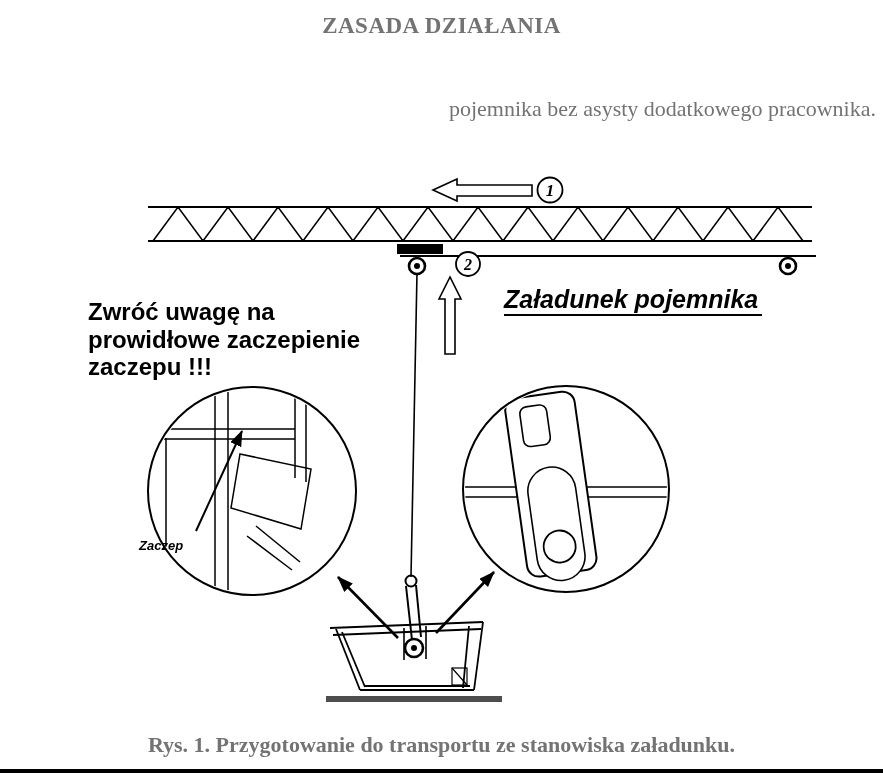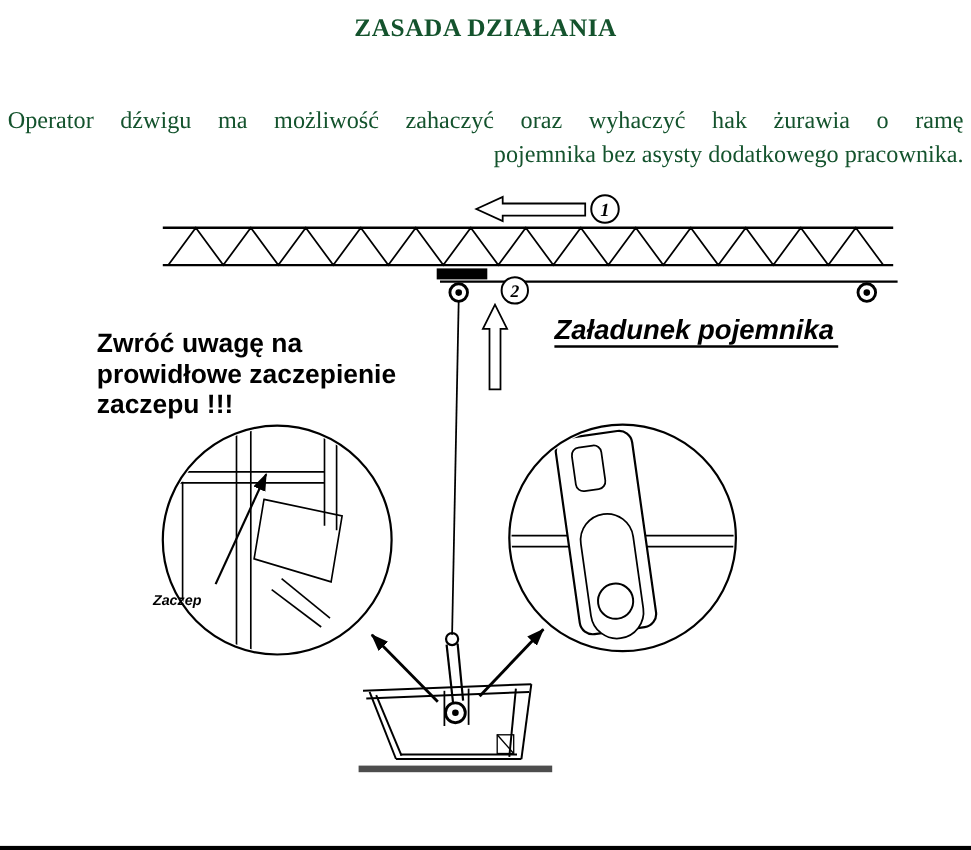--- a/index.html
+++ b/index.html
@@ -4,21 +4,21 @@
 <style>
   * { margin: 0; padding: 0; box-sizing: border-box; }
   html, body { background: #ffffff; }
   .page {
     position: relative;
     width: 883px;
     height: 773px;
     background: #ffffff;
     overflow: hidden;
     font-family: "Liberation Serif", serif;
-    color: #14532d;
+    color: #737373;
   }
   .title {
     position: absolute;
     top: 13px; left: 0; width: 100%;
     text-align: center;
     font-weight: bold;
     font-size: 23px;
     letter-spacing: 0.5px;
   }
   .intro {
@@ -46,21 +46,20 @@
   .dserif { font-family: "Liberation Serif", serif; }
 </style>
 </head>
 <body>
 
 <div class="page">
 
   <div class="title">ZASADA DZIAŁANIA</div>
 
   <div class="intro">
-    <div class="line1">Operator dźwigu ma możliwość zahaczyć oraz wyhaczyć hak żurawia o ramę</div>
     <div class="line2">pojemnika bez asysty dodatkowego pracownika.</div>
   </div>
 
   <svg class="diagram" width="883" height="773" viewBox="0 0 883 773">
     <defs>
       <marker id="ah" markerUnits="userSpaceOnUse" markerWidth="18" markerHeight="14" refX="15" refY="6" orient="auto">
         <path d="M0,0 L16,6 L0,12 Z" fill="#000"></path>
       </marker>
       <clipPath id="clipL">
           <circle cx="252" cy="491" r="102"></circle>
@@ -166,15 +165,16 @@
       <circle cx="414" cy="648" r="9" stroke-width="2.6"></circle>
       <circle cx="414" cy="648" r="3" fill="#000" stroke="none"></circle>
     </g>
 
     <rect x="326" y="696" width="176" height="6" fill="#4d4d4d"></rect>
 
     <line x1="398" y1="638" x2="338" y2="577" stroke="#000" stroke-width="2.6" marker-end="url(#ah)"></line>
     <line x1="436" y1="633" x2="494" y2="572" stroke="#000" stroke-width="2.6" marker-end="url(#ah)"></line>
   </svg>
 
+  <div class="caption">Rys. 1. Przygotowanie do transportu ze stanowiska załadunku.</div>
 
   <div class="bottom-bar"></div>
 </div>
 
 </body></html>

